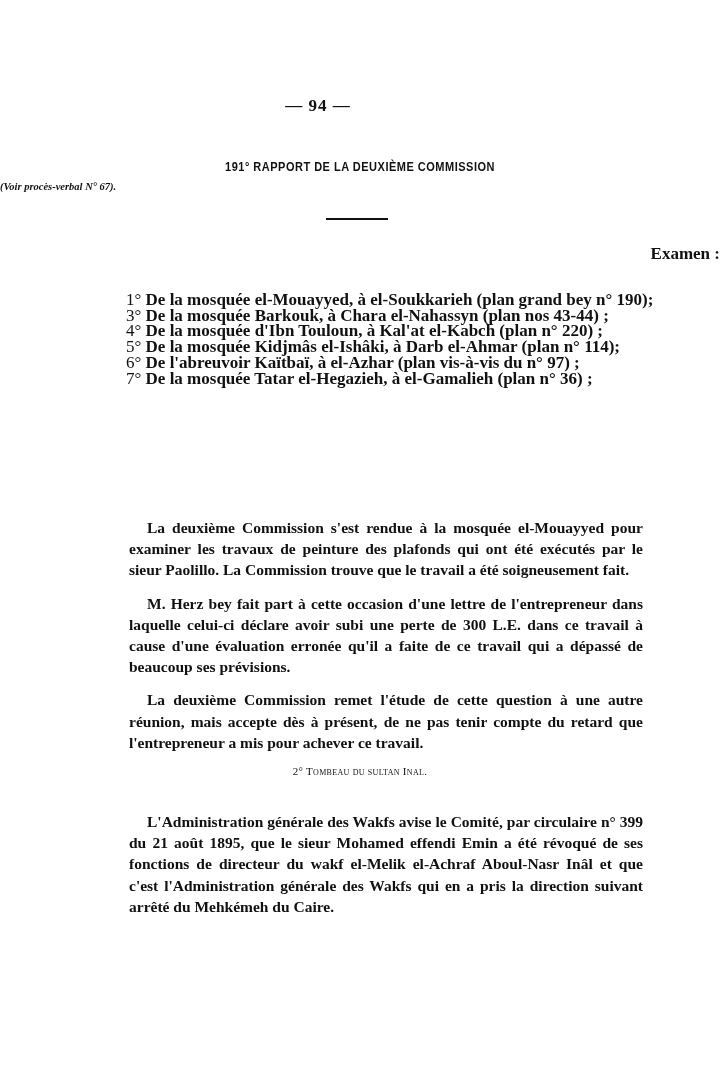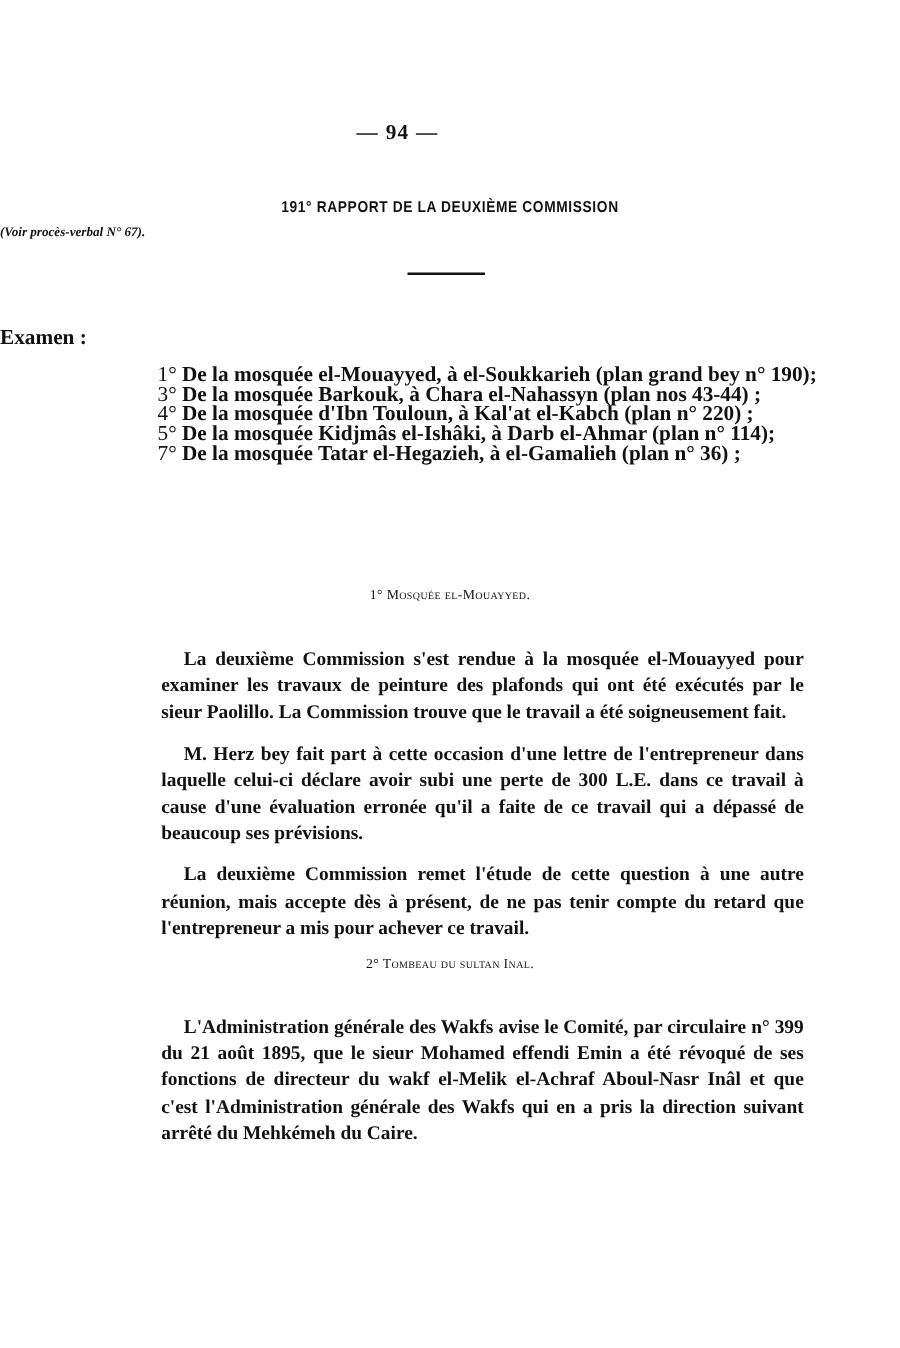--- a/index.html
+++ b/index.html
@@ -53,23 +53,23 @@
     .separator {
       position: absolute;
       top: 218px;
       left: 326px;
       width: 62px;
       height: 2px;
       background: #111111;
     }
     .examen {
       position: absolute;
-      top: 260px;
+      top: 244px;
       left: 0; width: 720px;
-      text-align: left;
+      text-align: right;
       font-family: "Liberation Serif", serif;
       font-weight: bold;
       font-size: 17px;
     }
     .examen-list {
       position: absolute;
       top: 292px;
       left: 126px;
       width: 540px;
       margin: 0;
@@ -126,24 +126,24 @@
 
   <div class="separator"></div>
 
   <div class="examen">Examen :</div>
 
   <ul class="examen-list">
     <li><span class="num">1°</span> <span>De la mosquée el-Mouayyed, à el-Soukkarieh (plan grand bey n° 190);</span></li>
     <li><span class="num">3°</span> <span>De la mosquée Barkouk, à Chara el-Nahassyn (plan nos 43-44) ;</span></li>
     <li><span class="num">4°</span> <span>De la mosquée d'Ibn Touloun, à Kal'at el-Kabch (plan n° 220) ;</span></li>
     <li><span class="num">5°</span> <span>De la mosquée Kidjmâs el-Ishâki, à Darb el-Ahmar (plan n° 114);</span></li>
+    <li><span class="num">6°</span> <span>De l'abreuvoir Kaïtbaï, à el-Azhar (plan vis-à-vis du n° 97) ;</span></li>
     <li><span class="num">7°</span> <span>De la mosquée Tatar el-Hegazieh, à el-Gamalieh (plan n° 36) ;</span></li>
   </ul>
 
-  <div class="section-heading sec1">1° Mosquée el-Mouayyed.</div>
   <div class="paragraphs para1">
     <p>La deuxième Commission s'est rendue à la mosquée el-Mouayyed pour examiner les travaux de peinture des plafonds qui ont été exécutés par le sieur Paolillo. La Commission trouve que le travail a été soigneusement fait.</p>
     <p>M. Herz bey fait part à cette occasion d'une lettre de l'entrepreneur dans laquelle celui-ci déclare avoir subi une perte de 300 L.E. dans ce travail à cause d'une évaluation erronée qu'il a faite de ce travail qui a dépassé de beaucoup ses prévisions.</p>
     <p>La deuxième Commission remet l'étude de cette question à une autre réunion, mais accepte dès à présent, de ne pas tenir compte du retard que l'entrepreneur a mis pour achever ce travail.</p>
   </div>
 
   <div class="section-heading sec2">2° Tombeau du sultan Inal.</div>
   <div class="paragraphs para2">
     <p>L'Administration générale des Wakfs avise le Comité, par circulaire n° 399 du 21 août 1895, que le sieur Mohamed effendi Emin a été révoqué de ses fonctions de directeur du wakf el-Melik el-Achraf Aboul-Nasr Inâl et que c'est l'Administration générale des Wakfs qui en a pris la direction suivant arrêté du Mehkémeh du Caire.</p>
   </div>

